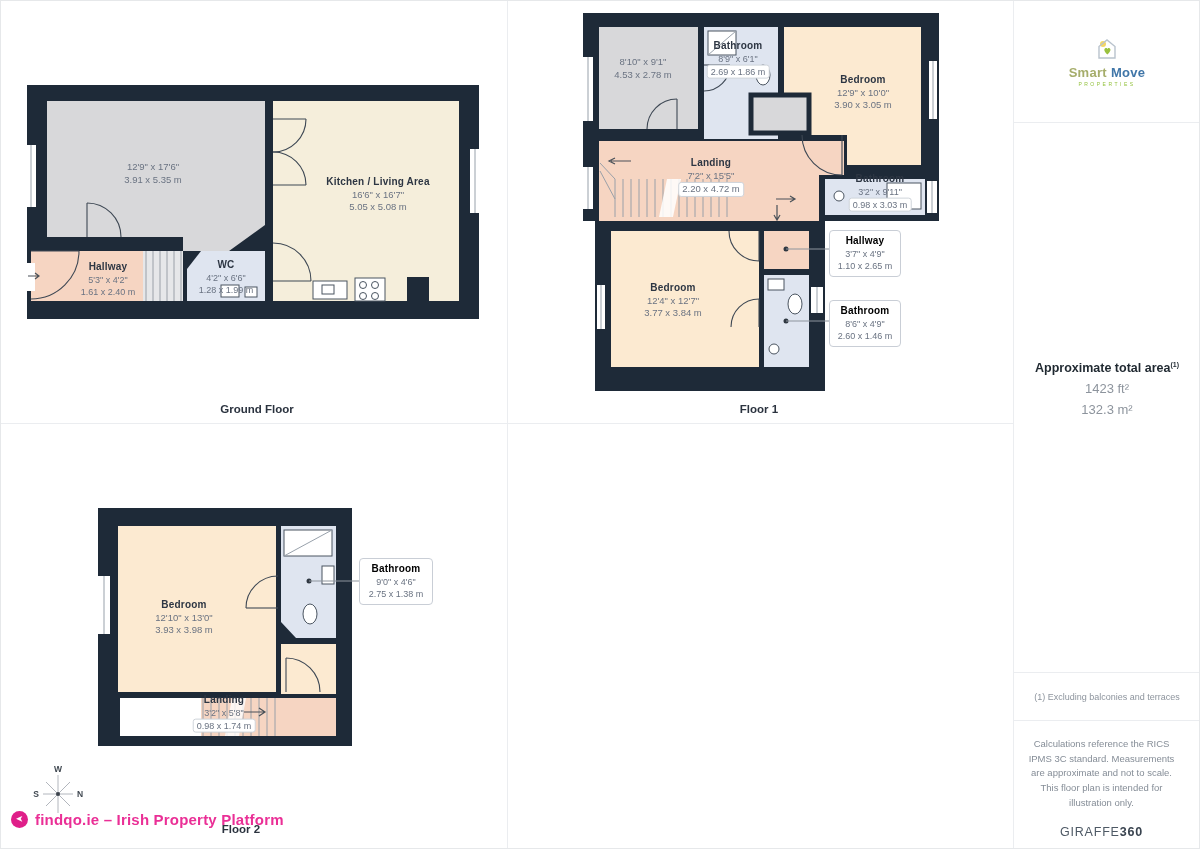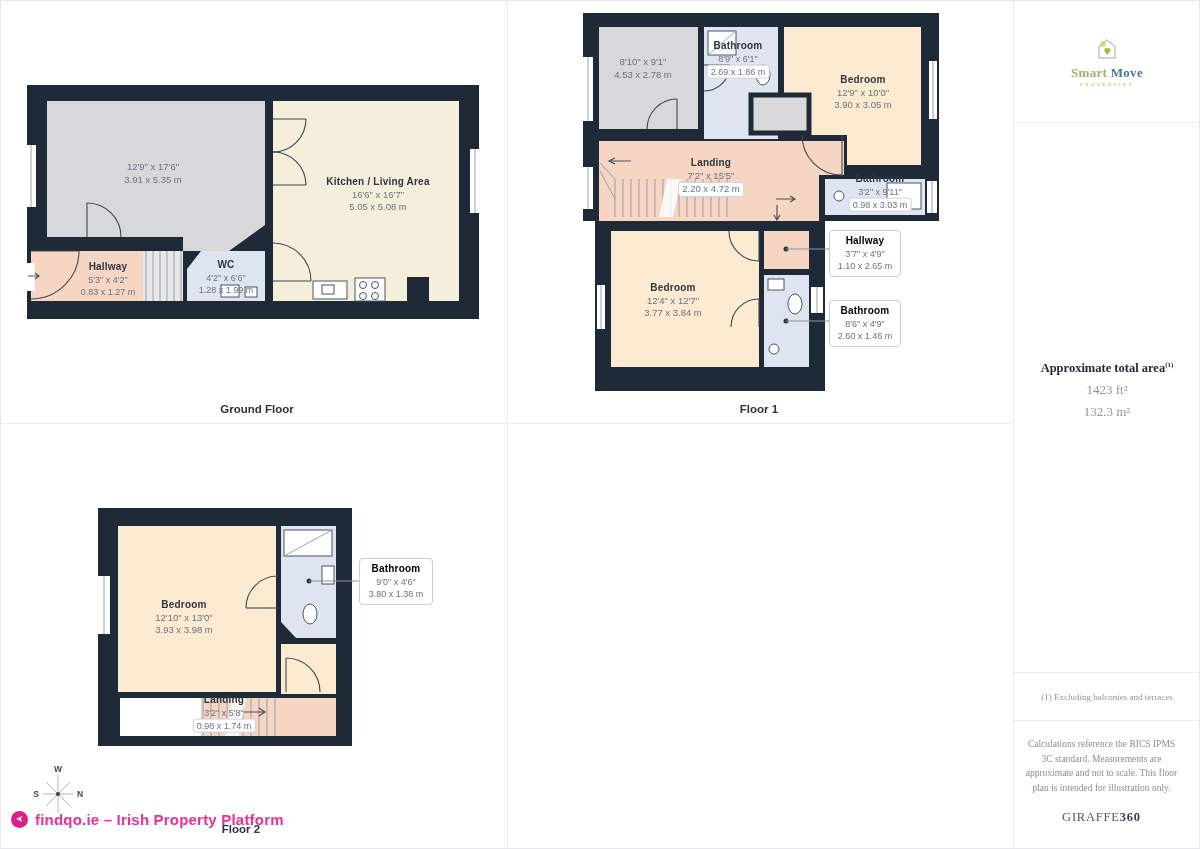--- a/index.html
+++ b/index.html
@@ -30,21 +30,21 @@
   .sm .rl-title{font-size:10px;}
   .sm .rl-dims{font-size:9px;}
   .pill{display:inline-block;background:#fff;border:1px solid #cfd4da;border-radius:3px;padding:0 3px;}
   .callout{position:absolute;background:#fff;border:1px solid #c9ced6;border-radius:4px;
     padding:4px 5px;text-align:center;box-sizing:border-box;}
   .callout .rl-title{font-size:10px;}
   .callout .rl-dims{font-size:9px;}
   .floor-label{position:absolute;transform:translateX(-50%);font-weight:bold;font-size:11.5px;color:#2b333f;}
   
   .sidebar{position:absolute;left:1012px;top:0;width:187px;height:849px;border-left:1px solid #ebedf0;box-sizing:border-box;background:#fff;}
-  .sb-cell{box-sizing:border-box;border-bottom:1px solid #ebedf0;font-family:Liberation Serif, serif;}
+  .sb-cell{box-sizing:border-box;border-bottom:1px solid #ebedf0;}
   .sb-logo{height:122px;display:flex;align-items:center;justify-content:center;}
   .logo-box{text-align:center;}
   .logo-words{font-size:13px;font-weight:bold;letter-spacing:.3px;}
   .logo-w1{color:#a6ad6b;}
   .logo-w2{color:#4076a8;}
   .logo-tag{font-size:5px;letter-spacing:2.5px;color:#93c13d;margin-top:1px;}
   .sb-area{height:550px;padding-top:238px;text-align:center;}
   .area-title{font-size:12.5px;font-weight:bold;color:#1f2830;}
   .area-title sup{font-size:7px;}
   .area-val{font-size:13px;color:#8d949d;margin-top:6px;}
@@ -131,21 +131,21 @@
       <div class="rl-dims">3.91 x 5.35 m</div>
     </div>
     <div class="room-label" style="left:353px;top:110px;">
       <div class="rl-title">Kitchen / Living Area</div>
       <div class="rl-dims">16'6" x 16'7"</div>
       <div class="rl-dims">5.05 x 5.08 m</div>
     </div>
     <div class="room-label sm" style="left:83px;top:194px;">
       <div class="rl-title">Hallway</div>
       <div class="rl-dims">5'3" x 4'2"</div>
-      <div class="rl-dims">0.83 x 1.27 m</div>
+      <div class="rl-dims">1.61 x 2.40 m</div>
     </div>
     <div class="room-label sm" style="left:201px;top:192px;">
       <div class="rl-title">WC</div>
       <div class="rl-dims">4'2" x 6'6"</div>
       <div class="rl-dims">1.28 x 1.99 m</div>
     </div>
   </div>
   <div class="floor-label" style="left:256px;top:402px;">Ground Floor</div>
 
   <div class="plan" style="left:580px;top:12px;width:360px;height:384px;">
@@ -326,21 +326,21 @@
       <div class="rl-dims">3.93 x 3.98 m</div>
     </div>
     <div class="room-label sm" style="left:128px;top:207px;">
       <div class="rl-title">Landing</div>
       <div class="rl-dims">3'2" x 5'8"</div>
       <div class="rl-dims"><span class="pill">0.98 x 1.74 m</span></div>
     </div>
     <div class="callout" style="left:263px;top:52px;width:74px;">
       <div class="rl-title">Bathroom</div>
       <div class="rl-dims">9'0" x 4'6"</div>
-      <div class="rl-dims">3.80 x 1.38 m</div>
+      <div class="rl-dims">2.75 x 1.38 m</div>
     </div>
   </div>
   <div class="floor-label" style="left:240px;top:822px;">Floor 2</div>
 
   <svg class="compass" width="58" height="58" viewBox="0 0 58 58">
     <line x1="29" y1="12" x2="29" y2="50"></line>
     <line x1="14" y1="31" x2="44" y2="31"></line>
     <line x1="17" y1="19" x2="41" y2="43"></line>
     <line x1="17" y1="43" x2="41" y2="19"></line>
     <circle cx="29" cy="31" r="2" fill="#3c434c"></circle>

